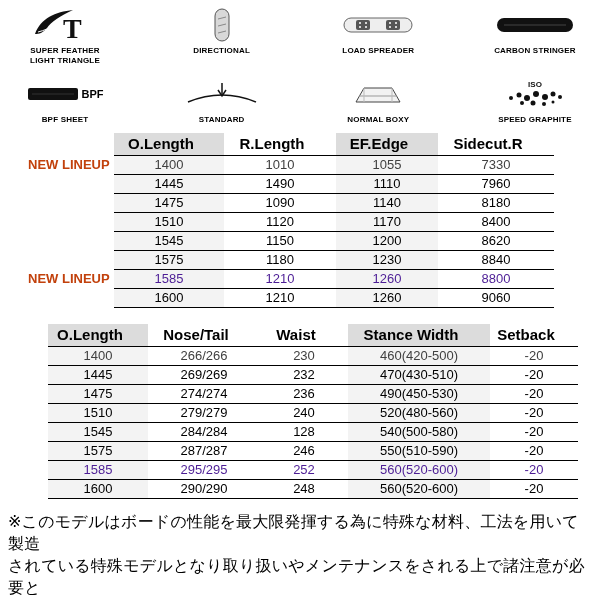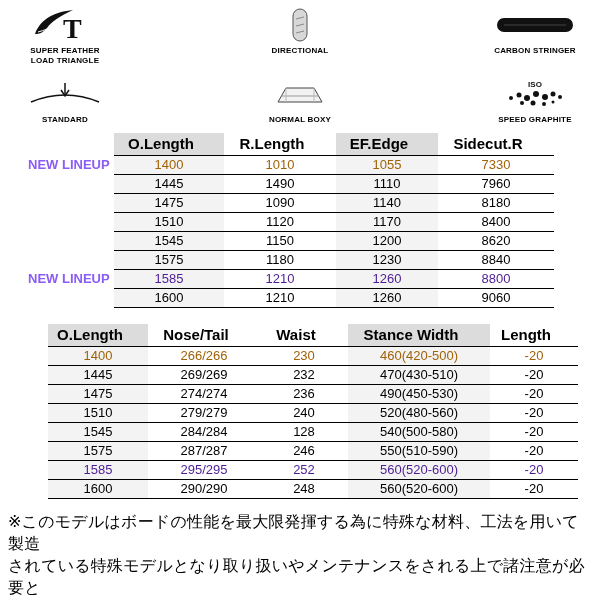--- a/index.html
+++ b/index.html
@@ -28,24 +28,24 @@
     font-size:15px; font-weight:bold; text-align:center;
     padding:2px 16px 3px 0; border-bottom:1px solid #000;
   }
   table.spec-table td {
     font-size:13px; text-align:center; padding:1px 0 2px 0;
     border-bottom:1px solid #000; line-height:15px;
   }
   table.spec-table td.lineup-col, table.spec-table th.lineup-col {
     border-bottom:none; background:#fff; text-align:left; padding-left:2px;
   }
-  td.lineup-col { color:#8b5cf6; font-weight:bold; font-size:13px; }
+  td.lineup-col { color:#c2410c; font-weight:bold; font-size:13px; }
   .shaded-header { background:#dcdcdc; }
   td.shaded { background:#f3f3f3; }
-  tr.pink td:not(.lineup-col) { color:#a16207; }
+  tr.pink td:not(.lineup-col) { color:#404040; }
   tr.red  td:not(.lineup-col) { color:#4c1d95; }
   
   .notes {
     margin:12px 8px 0 8px; font-size:16px; line-height:1.38;
     white-space:pre-line; letter-spacing:.2px;
   }
 </style>
 </head>
 <body>
 
@@ -54,45 +54,73 @@
   <div class="feature-row">
     <div class="feature">
       <div class="icon-box">
         <svg width="88" height="36" viewBox="0 0 88 36">
           <path d="M14 27 C20 11 34 5 52 3 C39 9 30 15 26 21 C22 26 18 27 14 27 Z" fill="#111"></path>
           <path d="M17 25 C29 22 41 15 49 7" stroke="#fff" stroke-width="1" fill="none"></path>
           <text x="42" y="31" font-size="28" font-weight="bold" font-family="'Liberation Serif','DejaVu Serif',serif" fill="#111">T</text>
         </svg>
       </div>
       <div class="feature-label">SUPER FEATHER
-LOAD TRIANGLE</div>
+LIGHT TRIANGLE</div>
     </div>
     <div class="feature">
       <div class="icon-box">
         <svg width="24" height="36" viewBox="0 0 24 36">
           <rect x="5" y="2" width="14" height="32" rx="7" fill="#d8d8d8" stroke="#555"></rect>
           <line x1="8" y1="12" x2="16" y2="10" stroke="#888"></line>
           <line x1="8" y1="19" x2="16" y2="17" stroke="#888"></line>
           <line x1="8" y1="26" x2="16" y2="24" stroke="#888"></line>
         </svg>
       </div>
       <div class="feature-label">DIRECTIONAL</div>
     </div>
     <div class="feature">
       <div class="icon-box">
+        <svg width="72" height="22" viewBox="0 0 72 22">
+          <rect x="2" y="4" width="68" height="14" rx="7" fill="#eee" stroke="#666"></rect>
+          <rect x="14" y="6" width="14" height="10" rx="2" fill="#555"></rect>
+          <rect x="44" y="6" width="14" height="10" rx="2" fill="#555"></rect>
+          <circle cx="18" cy="9" r="1" fill="#fff"></circle>
+            <circle cx="24" cy="9" r="1" fill="#fff"></circle>
+          <circle cx="18" cy="13" r="1" fill="#fff"></circle>
+            <circle cx="24" cy="13" r="1" fill="#fff"></circle>
+          <circle cx="48" cy="9" r="1" fill="#fff"></circle>
+            <circle cx="54" cy="9" r="1" fill="#fff"></circle>
+          <circle cx="48" cy="13" r="1" fill="#fff"></circle>
+            <circle cx="54" cy="13" r="1" fill="#fff"></circle>
+        </svg>
+      </div>
+      <div class="feature-label">LOAD SPREADER</div>
+    </div>
+    <div class="feature">
+      <div class="icon-box">
         <svg width="80" height="20" viewBox="0 0 80 20">
           <rect x="2" y="3" width="76" height="14" rx="7" fill="#111"></rect>
           <line x1="9" y1="10" x2="71" y2="10" stroke="#444"></line>
         </svg>
       </div>
       <div class="feature-label">CARBON STRINGER</div>
     </div>
   </div>
 
   <div class="feature-row">
+    <div class="feature">
+      <div class="icon-box">
+        <svg width="52" height="16" viewBox="0 0 52 16">
+          <rect x="1" y="2" width="50" height="12" rx="2" fill="#111"></rect>
+          <line x1="5" y1="8" x2="47" y2="8" stroke="#333"></line>
+        </svg>
+        <span class="bpf-text">BPF</span>
+      </div>
+      <div class="feature-label">BPF SHEET</div>
+    </div>
     <div class="feature">
       <div class="icon-box">
         <svg width="76" height="28" viewBox="0 0 76 28">
           <path d="M4 22 Q38 8 72 22" fill="none" stroke="#111" stroke-width="1.5"></path>
           <line x1="38" y1="3" x2="38" y2="14" stroke="#111" stroke-width="1.5"></line>
           <path d="M34 10 L38 16 L42 10" fill="none" stroke="#111" stroke-width="1.5"></path>
         </svg>
       </div>
       <div class="feature-label">STANDARD</div>
     </div>
@@ -217,21 +245,21 @@
         <col style="width:88px">
       <col style="width:142px">
         <col style="width:88px">
     </colgroup>
   <thead>
         <tr>
           <th class="shaded-header">O.Length</th>
           <th>Nose/Tail</th>
           <th>Waist</th>
           <th class="shaded-header">Stance Width</th>
-          <th>Length</th>
+          <th>Setback</th>
         </tr>
       </thead>
       <tbody>
         <tr class="pink">
           <td class="shaded">1400</td>
           <td>266/266</td>
           <td>230</td>
           <td class="shaded">460(420-500)</td>
           <td>-20</td>
         </tr>

